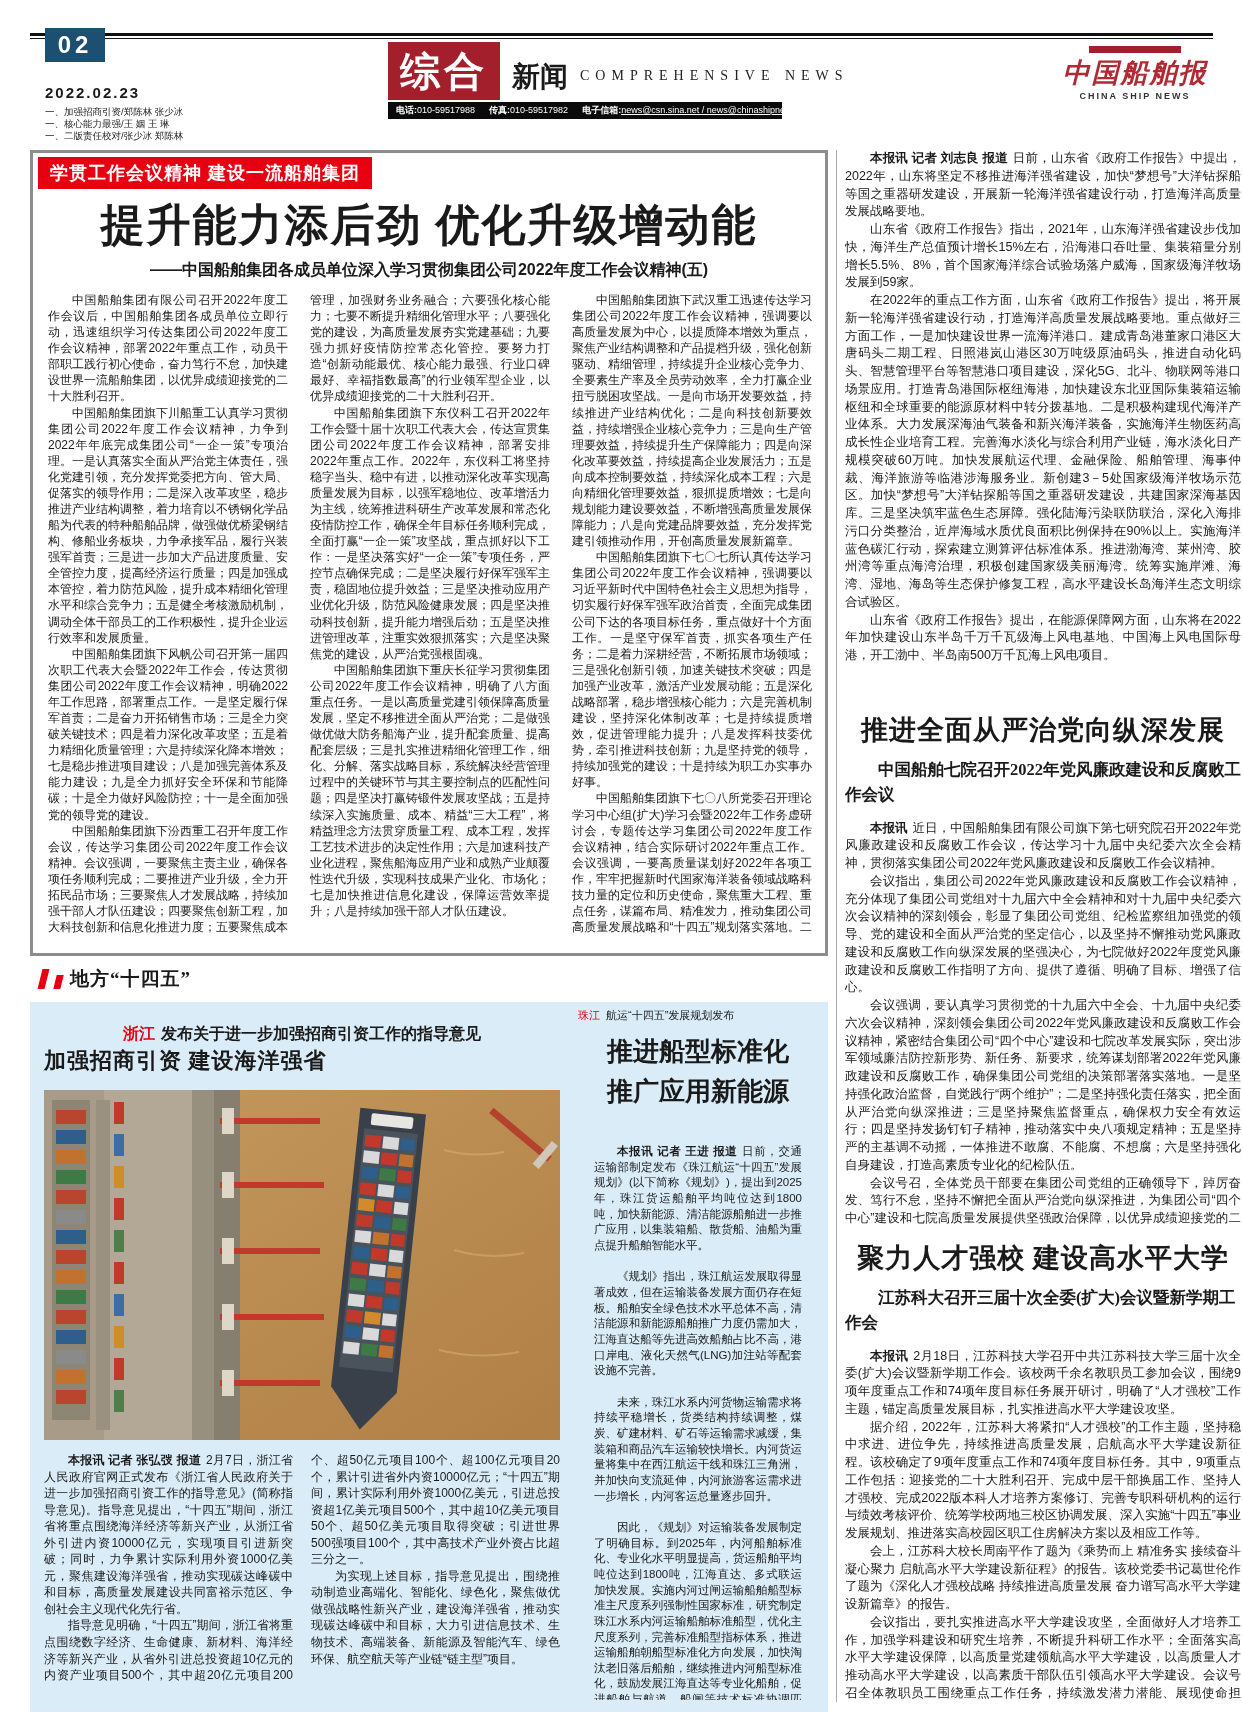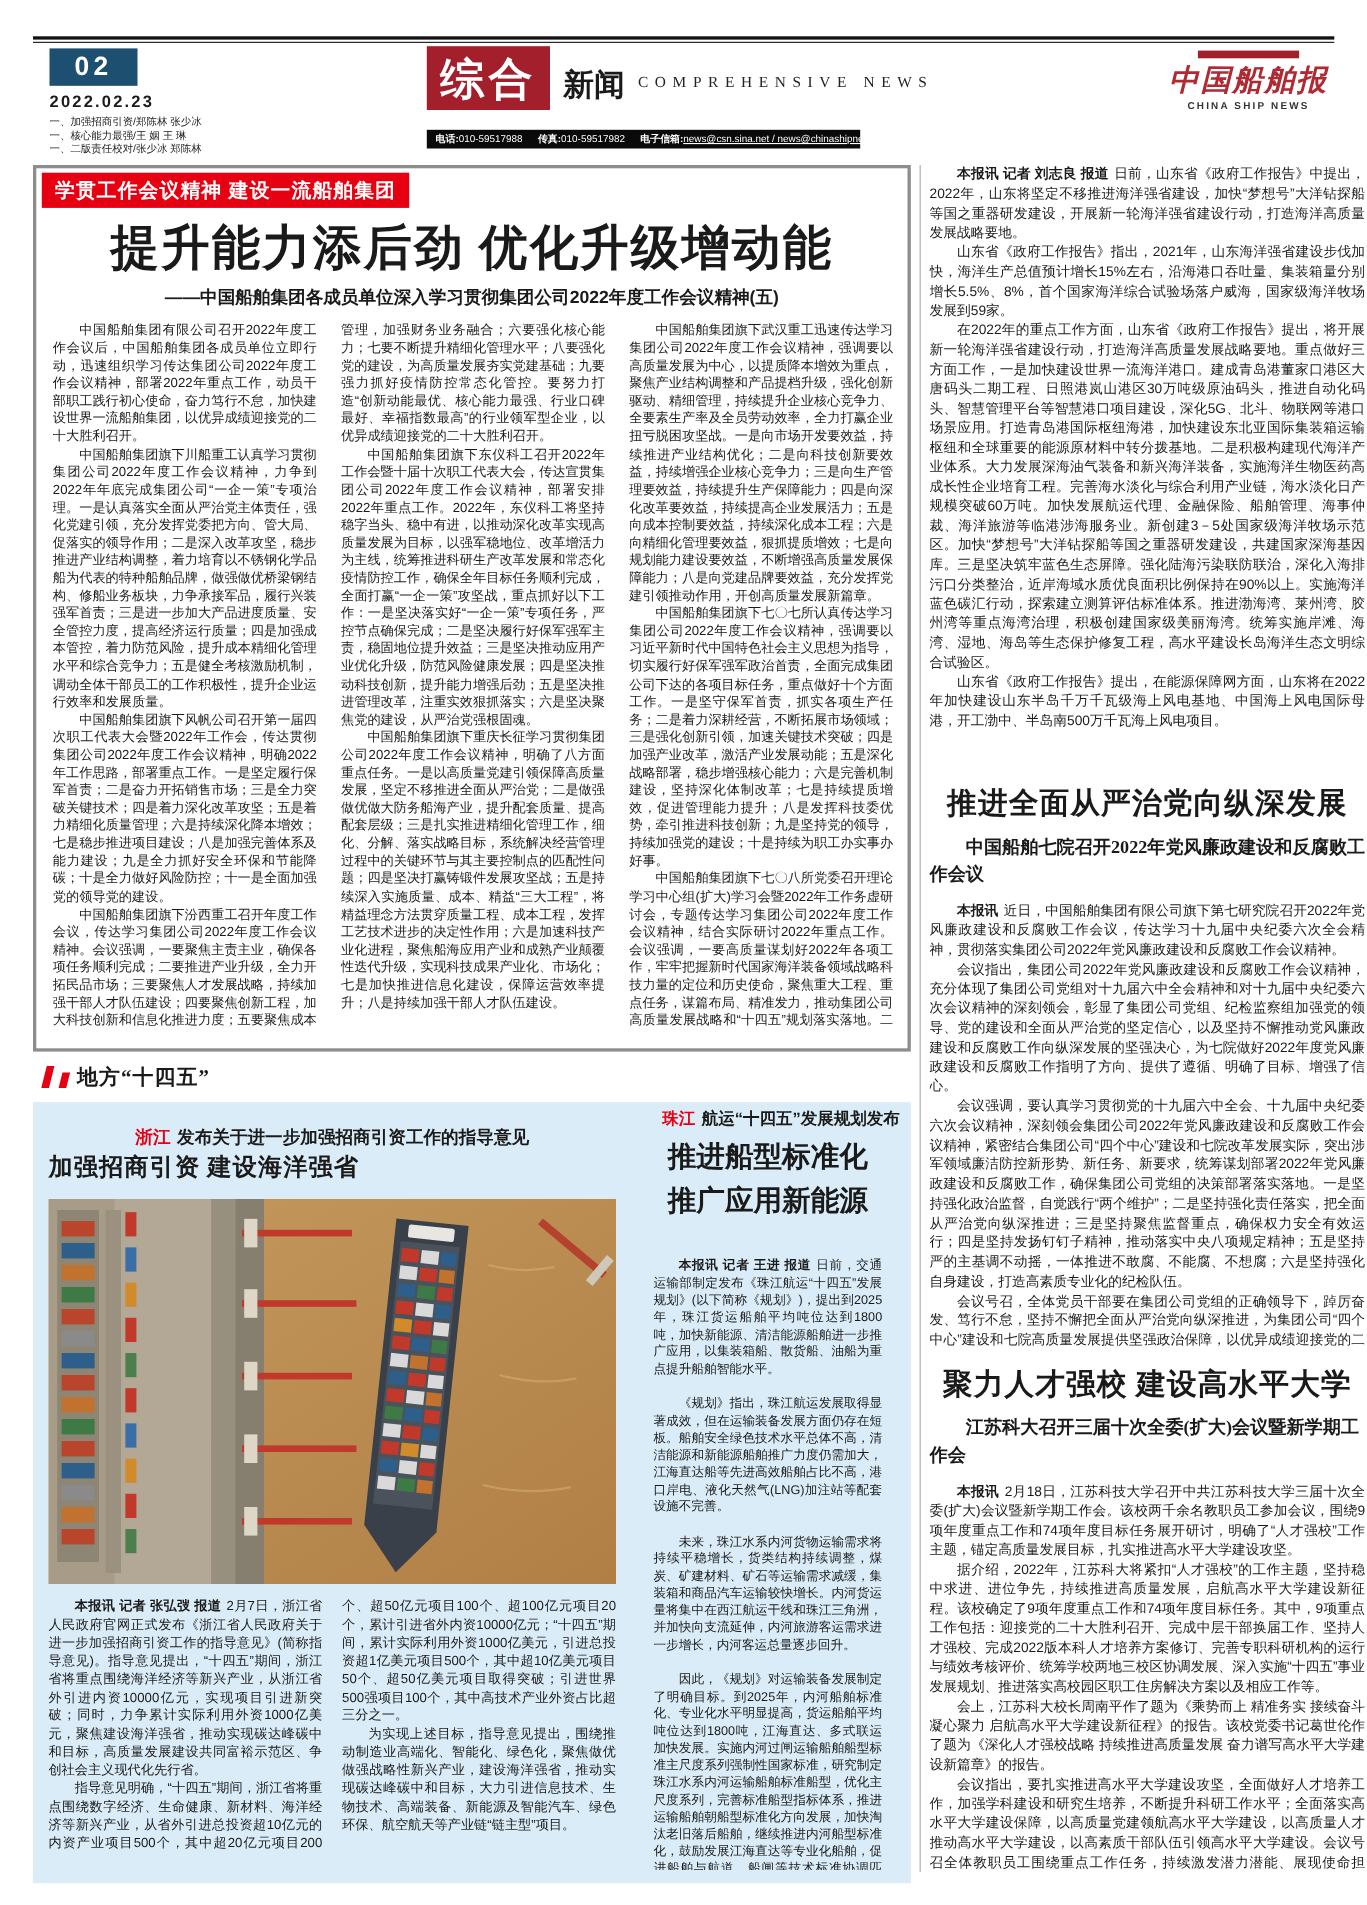--- a/index.html
+++ b/index.html
@@ -2,30 +2,30 @@
 <html><head>
 <meta charset="utf-8">
 <style>
   html,body{margin:0;padding:0;background:#e9e9e9;}
   .page{position:relative;width:1243px;height:1732px;background:#ffffff;margin:0 auto;
         font-family:"Liberation Sans",sans-serif;color:#1a1a1a;overflow:hidden;}
   .abs{position:absolute;}
   
   .toprule1{left:30px;top:33px;width:1183px;height:3px;background:#111;}
   .toprule2{left:30px;top:38px;width:1183px;height:1px;background:#111;}
-  .pageno{left:45px;top:44px;width:80px;height:34px;background:#1d4f70;color:#fff;
+  .pageno{left:45px;top:28px;width:60px;height:34px;background:#1d4f70;color:#fff;
           font-size:24px;font-weight:bold;letter-spacing:4px;display:flex;align-items:center;justify-content:center;}
   .date{left:45px;top:84px;font-size:15px;font-weight:bold;letter-spacing:2px;}
   .staff{left:45px;top:106px;font-size:9.5px;line-height:12px;color:#222;}
   .secbadge{left:388px;top:42px;width:112px;height:58px;background:#a31f2b;color:#fff;
             font-family:"Liberation Serif",serif;font-weight:900;font-size:40px;letter-spacing:4px;
             display:flex;align-items:center;justify-content:center;}
   .sectitle{left:512px;top:58px;font-size:28px;font-weight:900;font-family:"Liberation Serif",serif;}
   .secsub{left:580px;top:68px;font-size:14px;letter-spacing:6px;font-family:"Liberation Serif",serif;color:#222;}
-  .contactbar{left:388px;top:118px;width:394px;height:17px;background:#0a0a0a;color:#fff;
+  .contactbar{left:388px;top:102px;width:394px;height:17px;background:#0a0a0a;color:#fff;
               font-size:9px;display:flex;align-items:center;gap:14px;padding-left:8px;box-sizing:border-box;white-space:nowrap;}
   .contactbar b{font-weight:bold;}
   .contactbar a{color:#fff;text-decoration:underline;}
   .mast{left:1040px;top:46px;width:190px;text-align:center;}
   .mast .bar{width:92px;height:7px;background:#a31f2b;margin:0 auto 2px auto;}
   .mast .cn{font-family:"Liberation Serif",serif;color:#b02a33;font-size:27px;font-weight:bold;
             font-style:italic;letter-spacing:2px;white-space:nowrap;}
   .mast .en{font-size:9px;letter-spacing:2px;color:#333;font-weight:bold;}
   
   .mainbox{left:30px;top:150px;width:798px;height:806px;border:3px solid #8d8d8d;box-sizing:border-box;background:#fff;}
@@ -54,21 +54,21 @@
   .loctag .t{font-size:19px;font-weight:bold;letter-spacing:1px;font-family:Liberation Serif, serif;}
   .bluebox{left:30px;top:1002px;width:798px;height:710px;background:#d9ecf8;}
   .zjkick{left:44px;top:1024px;width:516px;text-align:center;font-size:16px;font-weight:bold;}
   .kickred{color:#e60012;margin-right:6px;}
   .zjhead{left:44px;top:1046px;width:516px;text-align:left;font-family:"Liberation Serif",serif;
           font-weight:900;font-size:22px;letter-spacing:1px;white-space:nowrap;}
   .photo{left:44px;top:1090px;width:516px;height:350px;overflow:hidden;}
   .zjbody{left:44px;top:1452px;width:516px;height:248px;column-count:2;column-gap:18px;
           font-size:12px;line-height:1.38;text-align:justify;overflow:hidden;}
   .zjbody p{margin:0;text-indent:2em;}
-  .pjkick{left:578px;top:1008px;width:240px;text-align:right;font-size:15px;font-weight:bold;}
+  .pjkick{left:578px;top:1008px;width:240px;text-align:left;font-size:11px;font-weight:normal;}
   .pjhead{left:578px;top:1032px;width:240px;text-align:center;font-family:"Liberation Serif",serif;
           font-weight:900;font-size:26px;line-height:1.55;white-space:nowrap;}
   .pjbody{left:578px;top:1128px;width:240px;height:572px;font-size:11.5px;line-height:1.36;
           text-align:justify;overflow:hidden;}
   .pjbody p{margin:16px;text-indent:2em;}
 </style>
 </head>
 <body>
 
 <div class="page">

